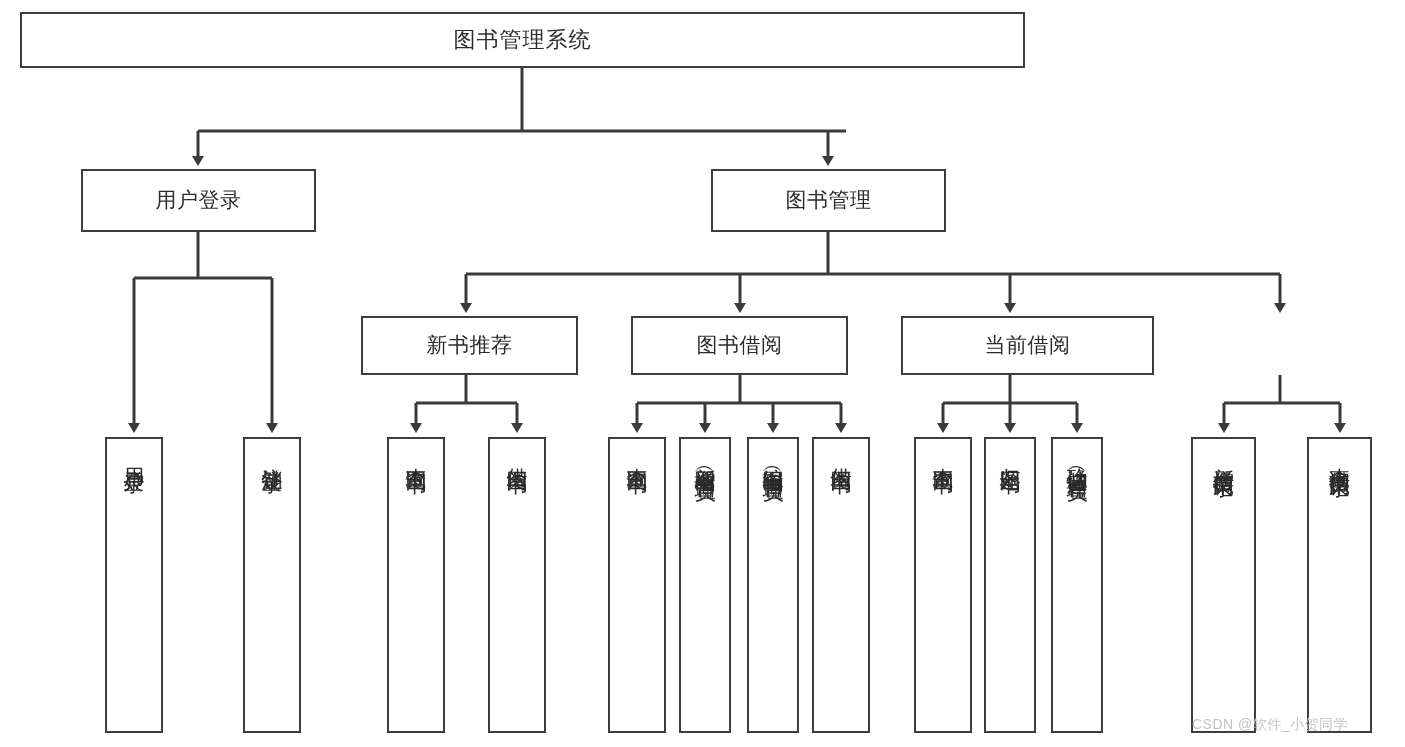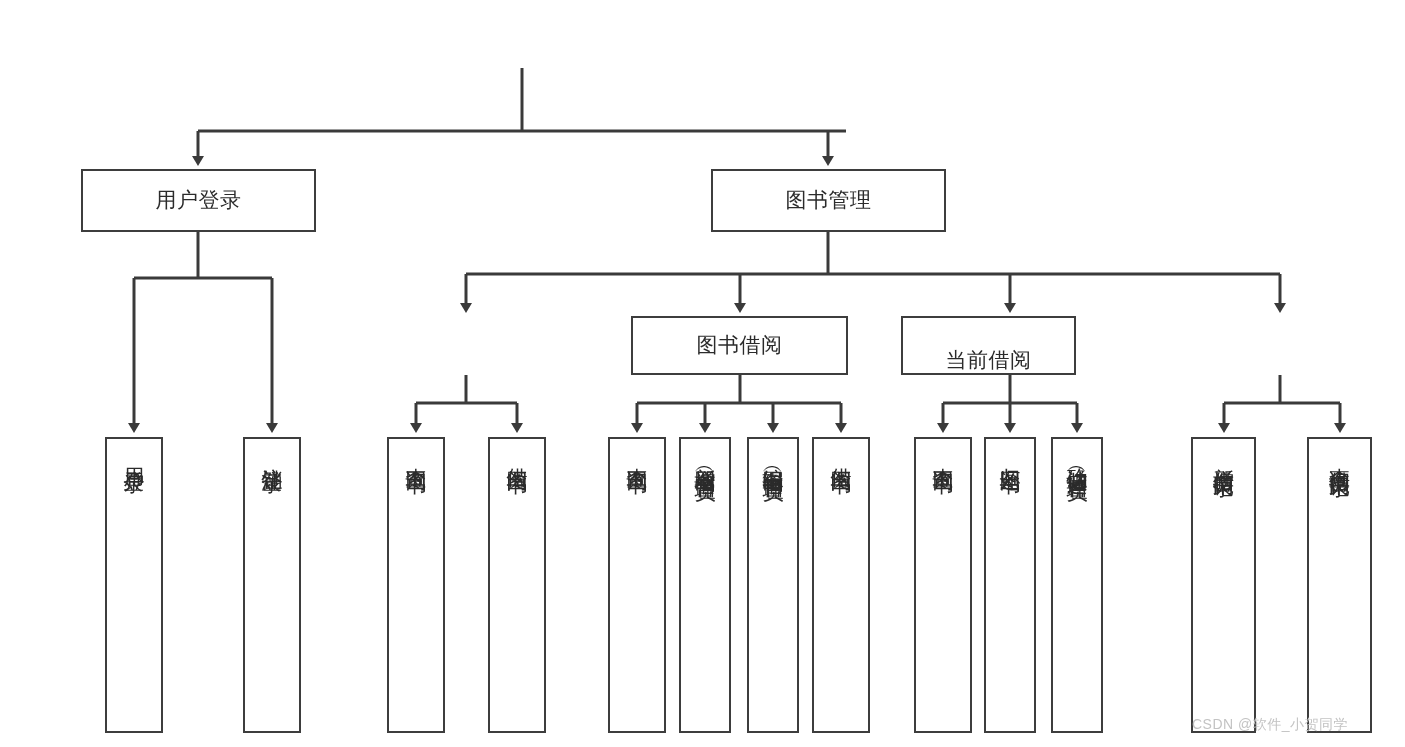--- a/index.html
+++ b/index.html
@@ -118,32 +118,38 @@
       <path d="M1010,403 L1010,424" marker-end="url(#arrow)"></path>
       <path d="M1077,403 L1077,424" marker-end="url(#arrow)"></path>
 
       <path d="M1280,375 L1280,403"></path>
       <path d="M1224,403 L1340,403"></path>
       <path d="M1224,403 L1224,424" marker-end="url(#arrow)"></path>
       <path d="M1340,403 L1340,424" marker-end="url(#arrow)"></path>
     </g>
   </svg>
 
+  <div class="node root horizontal" style="left:20px; top:12px; width:1005px; height:56px;">
+    <span class="node-label">图书管理系统</span>
+  </div>
 
   <div class="node horizontal" style="left:81px; top:169px; width:235px; height:63px;">
     <span class="node-label">用户登录</span>
   </div>
   <div class="node horizontal" style="left:711px; top:169px; width:235px; height:63px;">
     <span class="node-label">图书管理</span>
   </div>
 
+  <div class="node horizontal" style="left:361px; top:316px; width:217px; height:59px;">
+    <span class="node-label">新书推荐</span>
+  </div>
   <div class="node horizontal" style="left:631px; top:316px; width:217px; height:59px;">
     <span class="node-label">图书借阅</span>
   </div>
-  <div class="node horizontal" style="left:901px; top:316px; width:175px; height:59px;align-items:flex-end;">
+  <div class="node horizontal" style="left:901px; top:316px; width:253px; height:59px;">
     <span class="node-label">当前借阅</span>
   </div>
 
   <div class="node vertical" style="left:105px; top:437px; width:58px; height:296px;">
     <span class="node-label">用户登录</span>
   </div>
   <div class="node vertical" style="left:243px; top:437px; width:58px; height:296px;">
     <span class="node-label">注销登录</span>
   </div>
 

